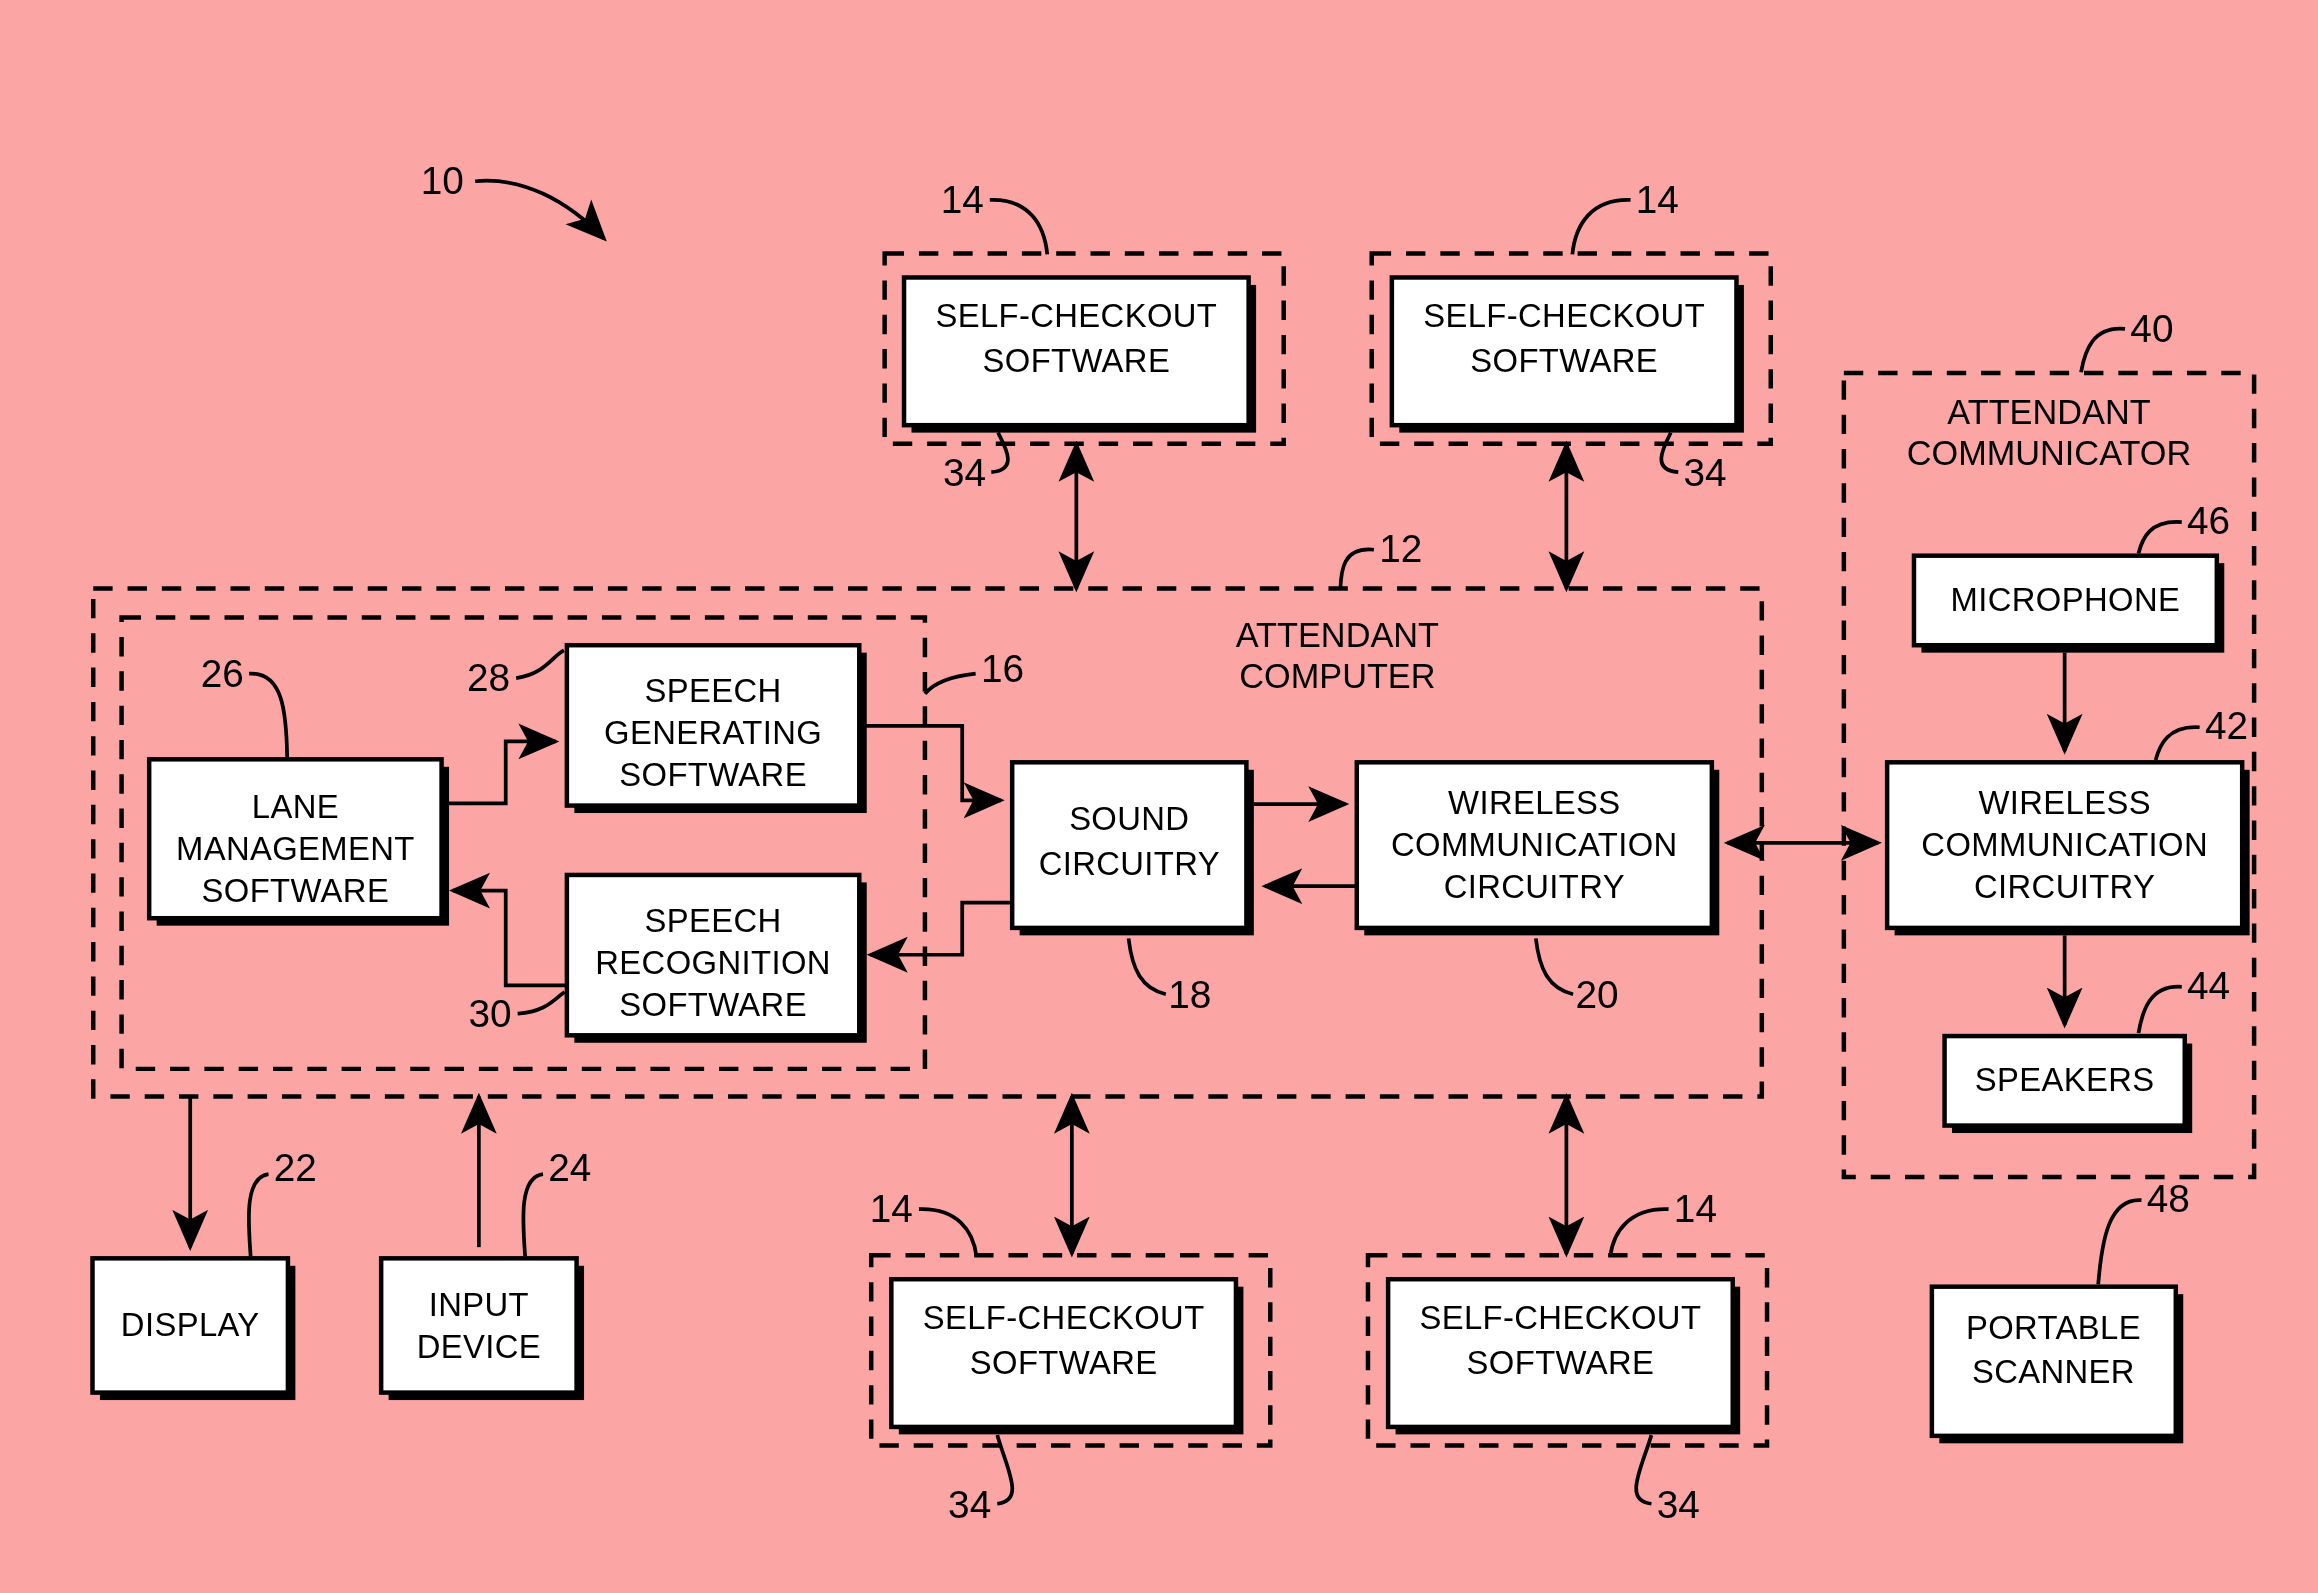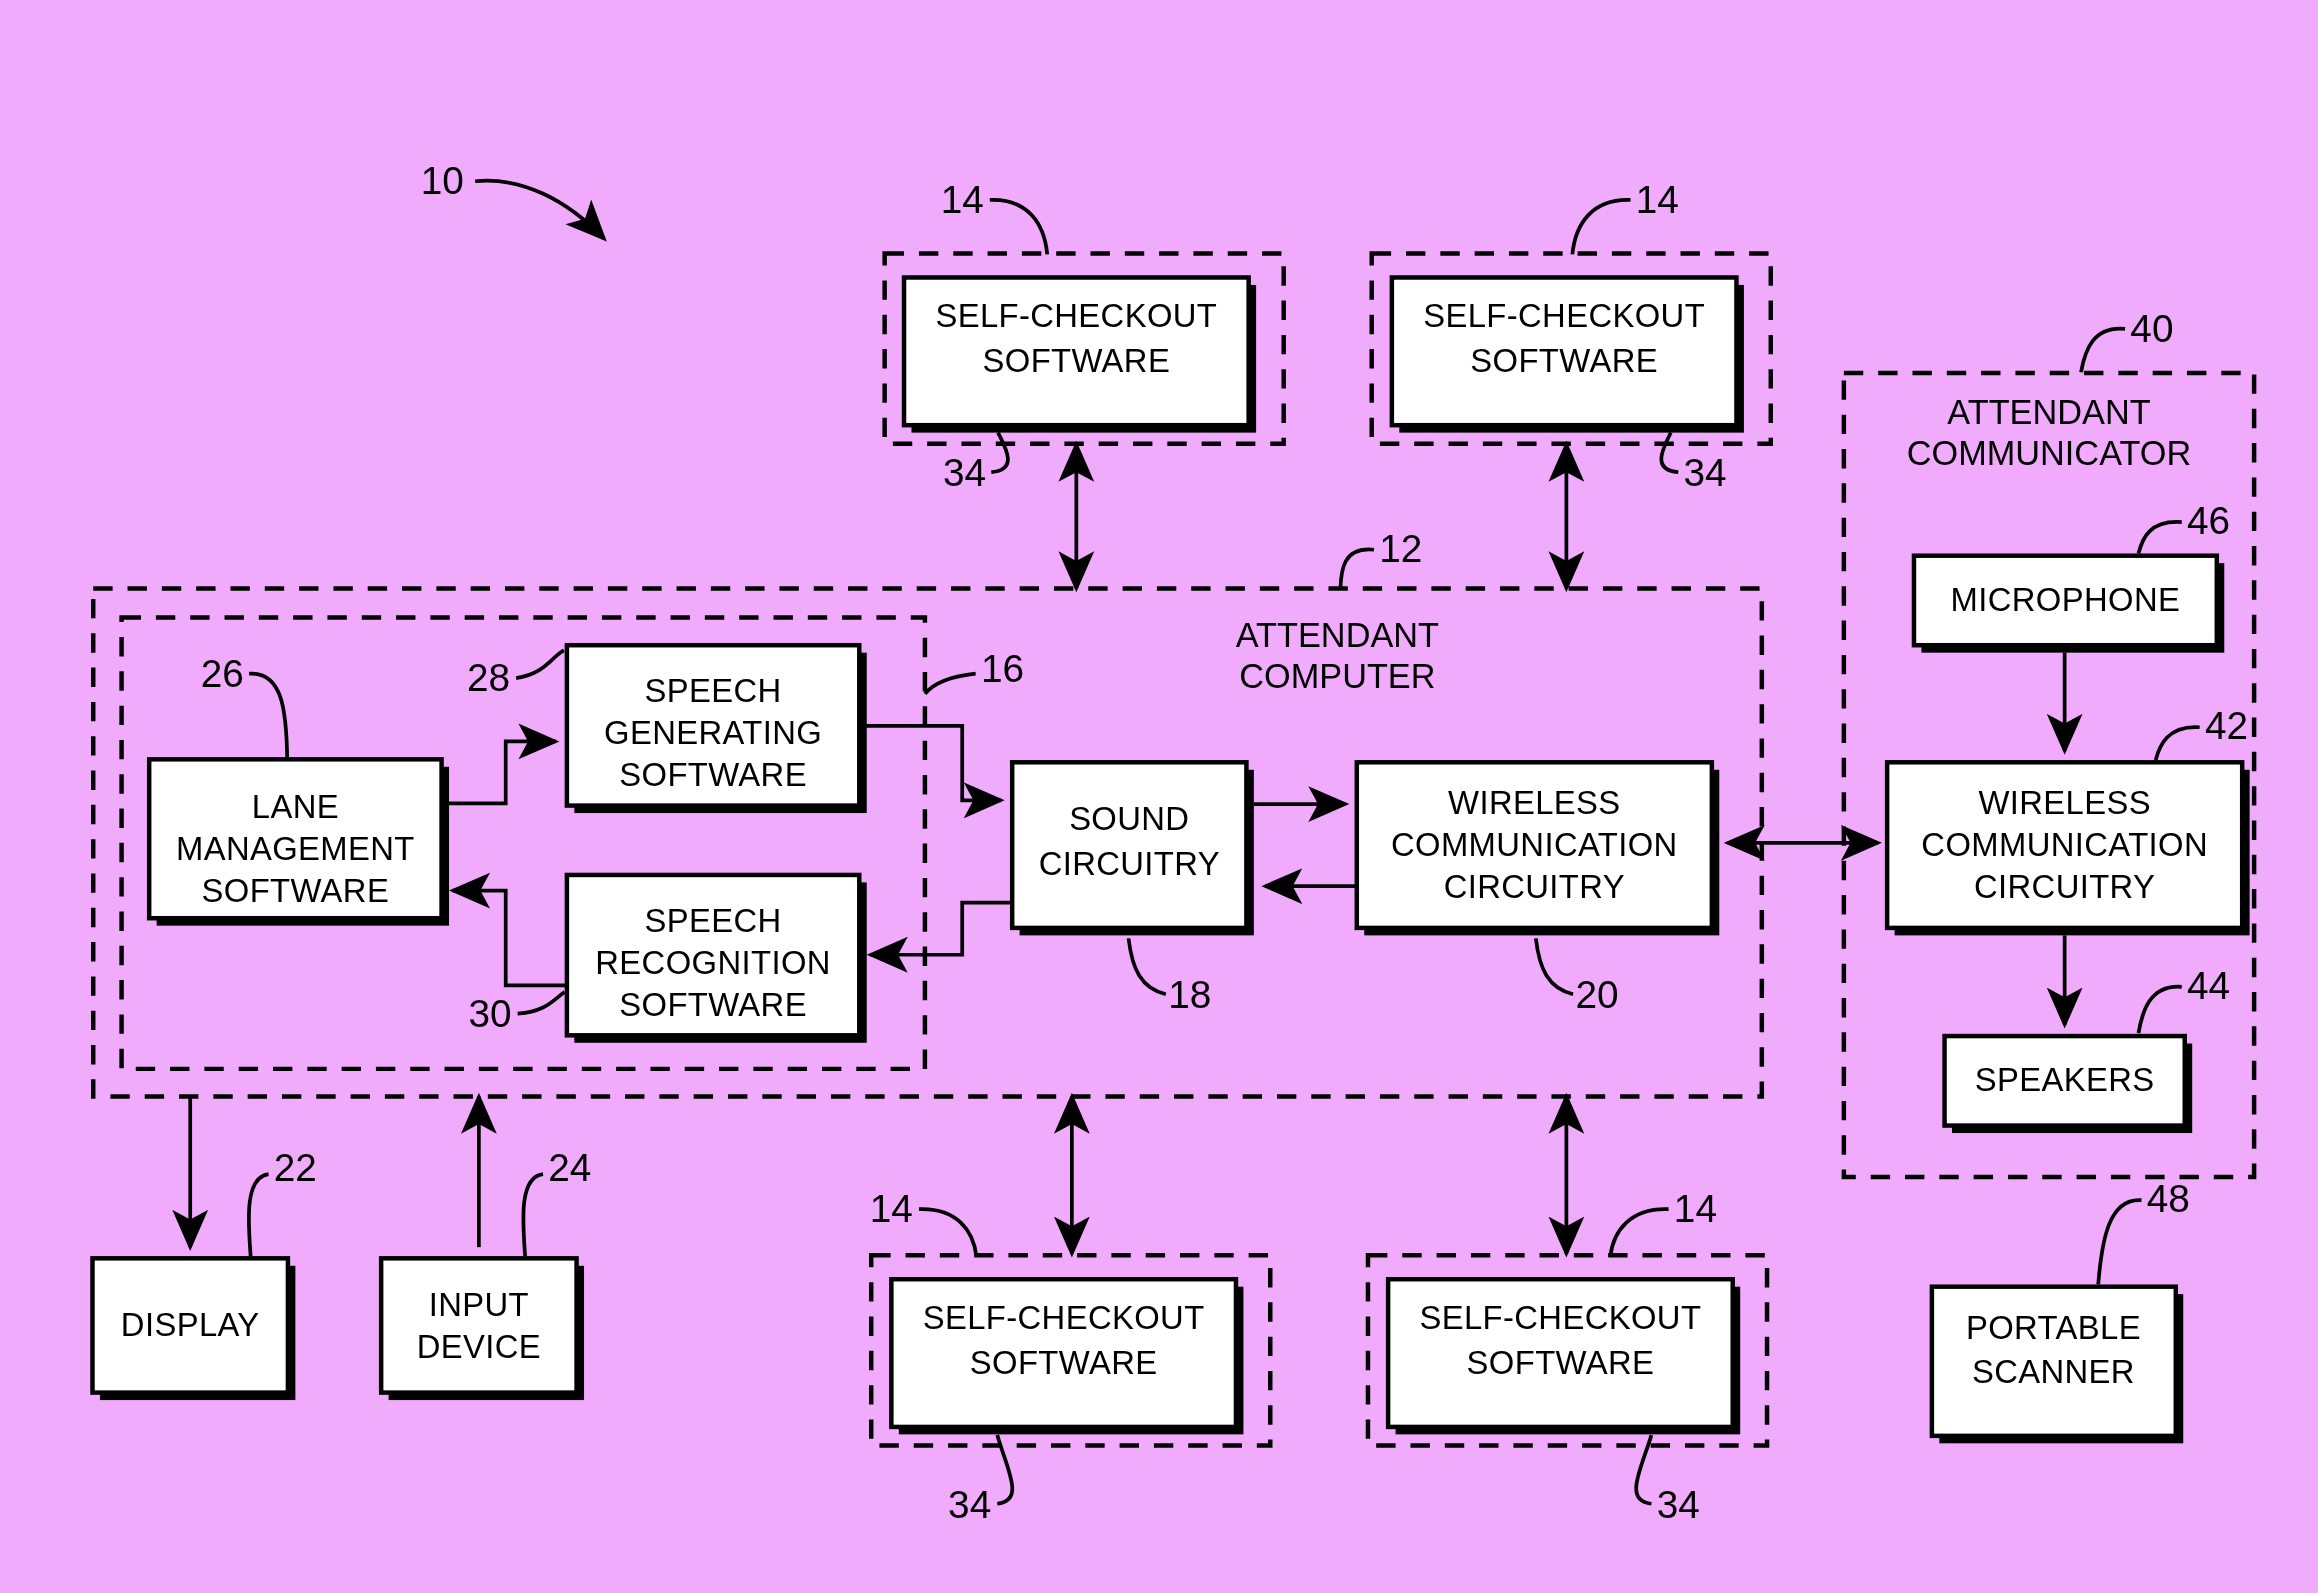--- a/index.html
+++ b/index.html
@@ -7,21 +7,21 @@
     padding: 0;
     background: #ffffff;
   }
   body {
     font-family: "Liberation Sans", sans-serif;
   }
   #canvas {
     position: relative;
     width: 2319px;
     height: 1594px;
-    background: #f0abfc;
+    background: #fca5a5;
     overflow: hidden;
   }
   svg#diagram {
     position: absolute;
     left: 0;
     top: 0;
     width: 2319px;
     height: 1594px;
   }
   .blk-text {

